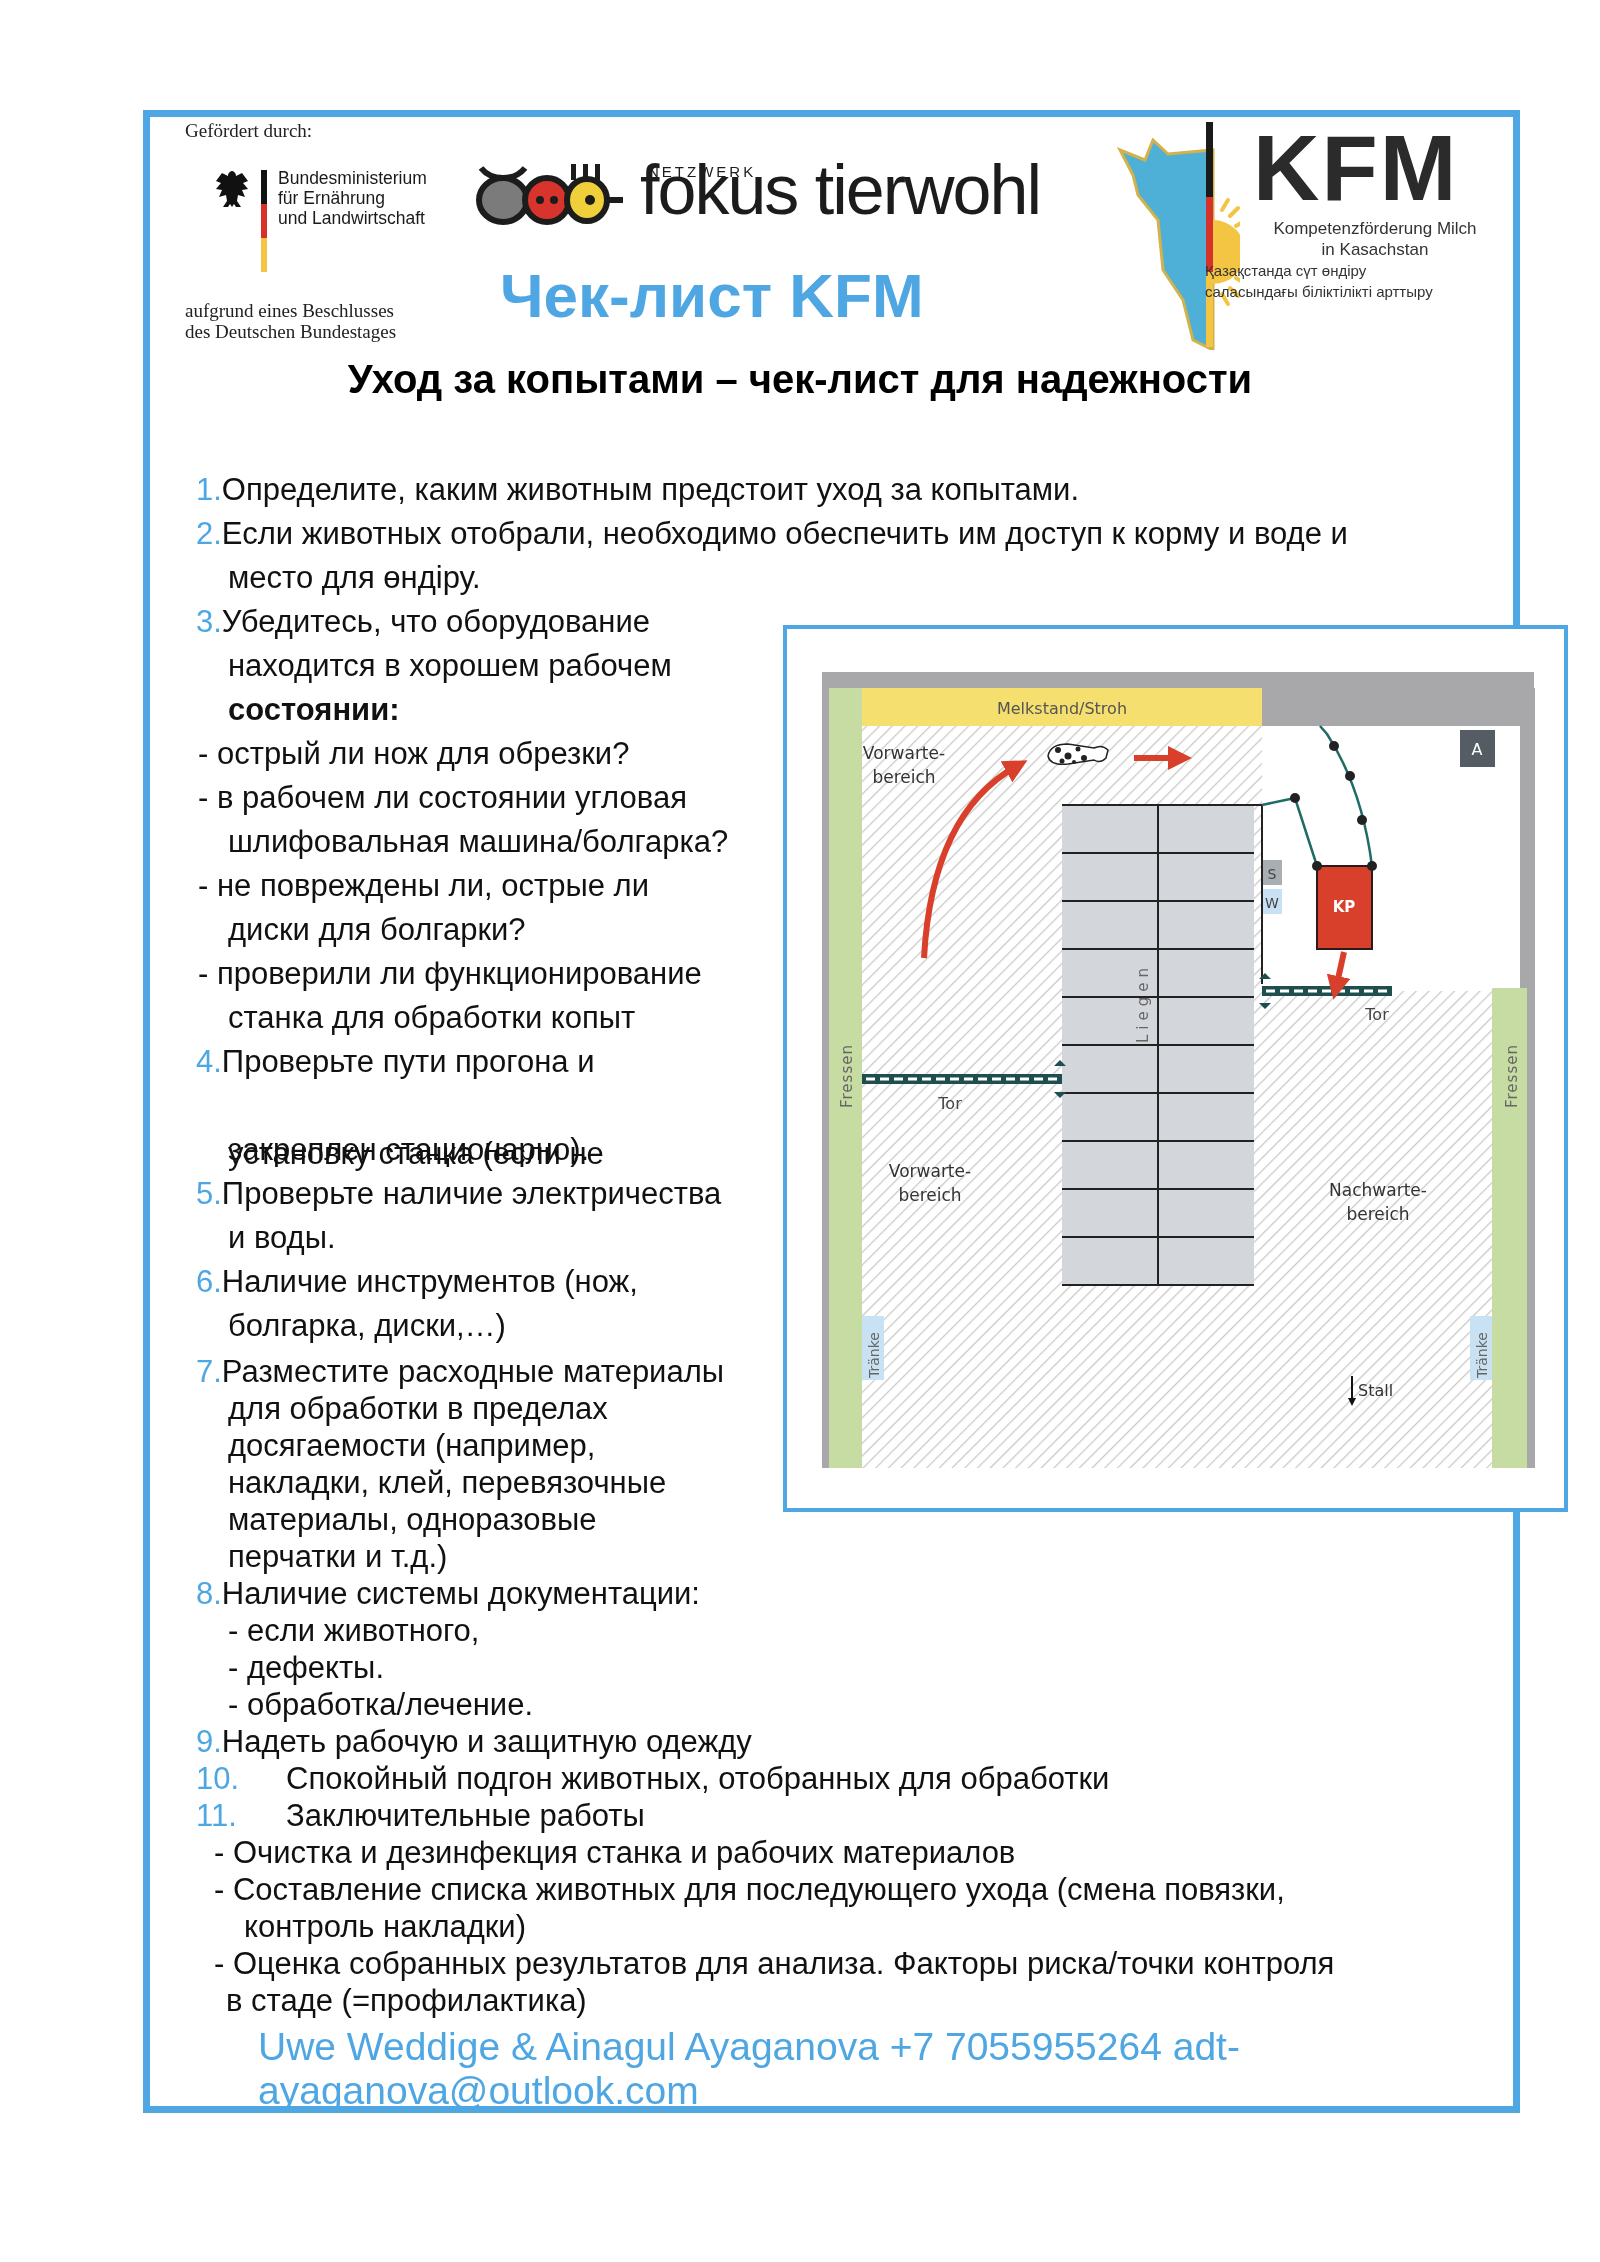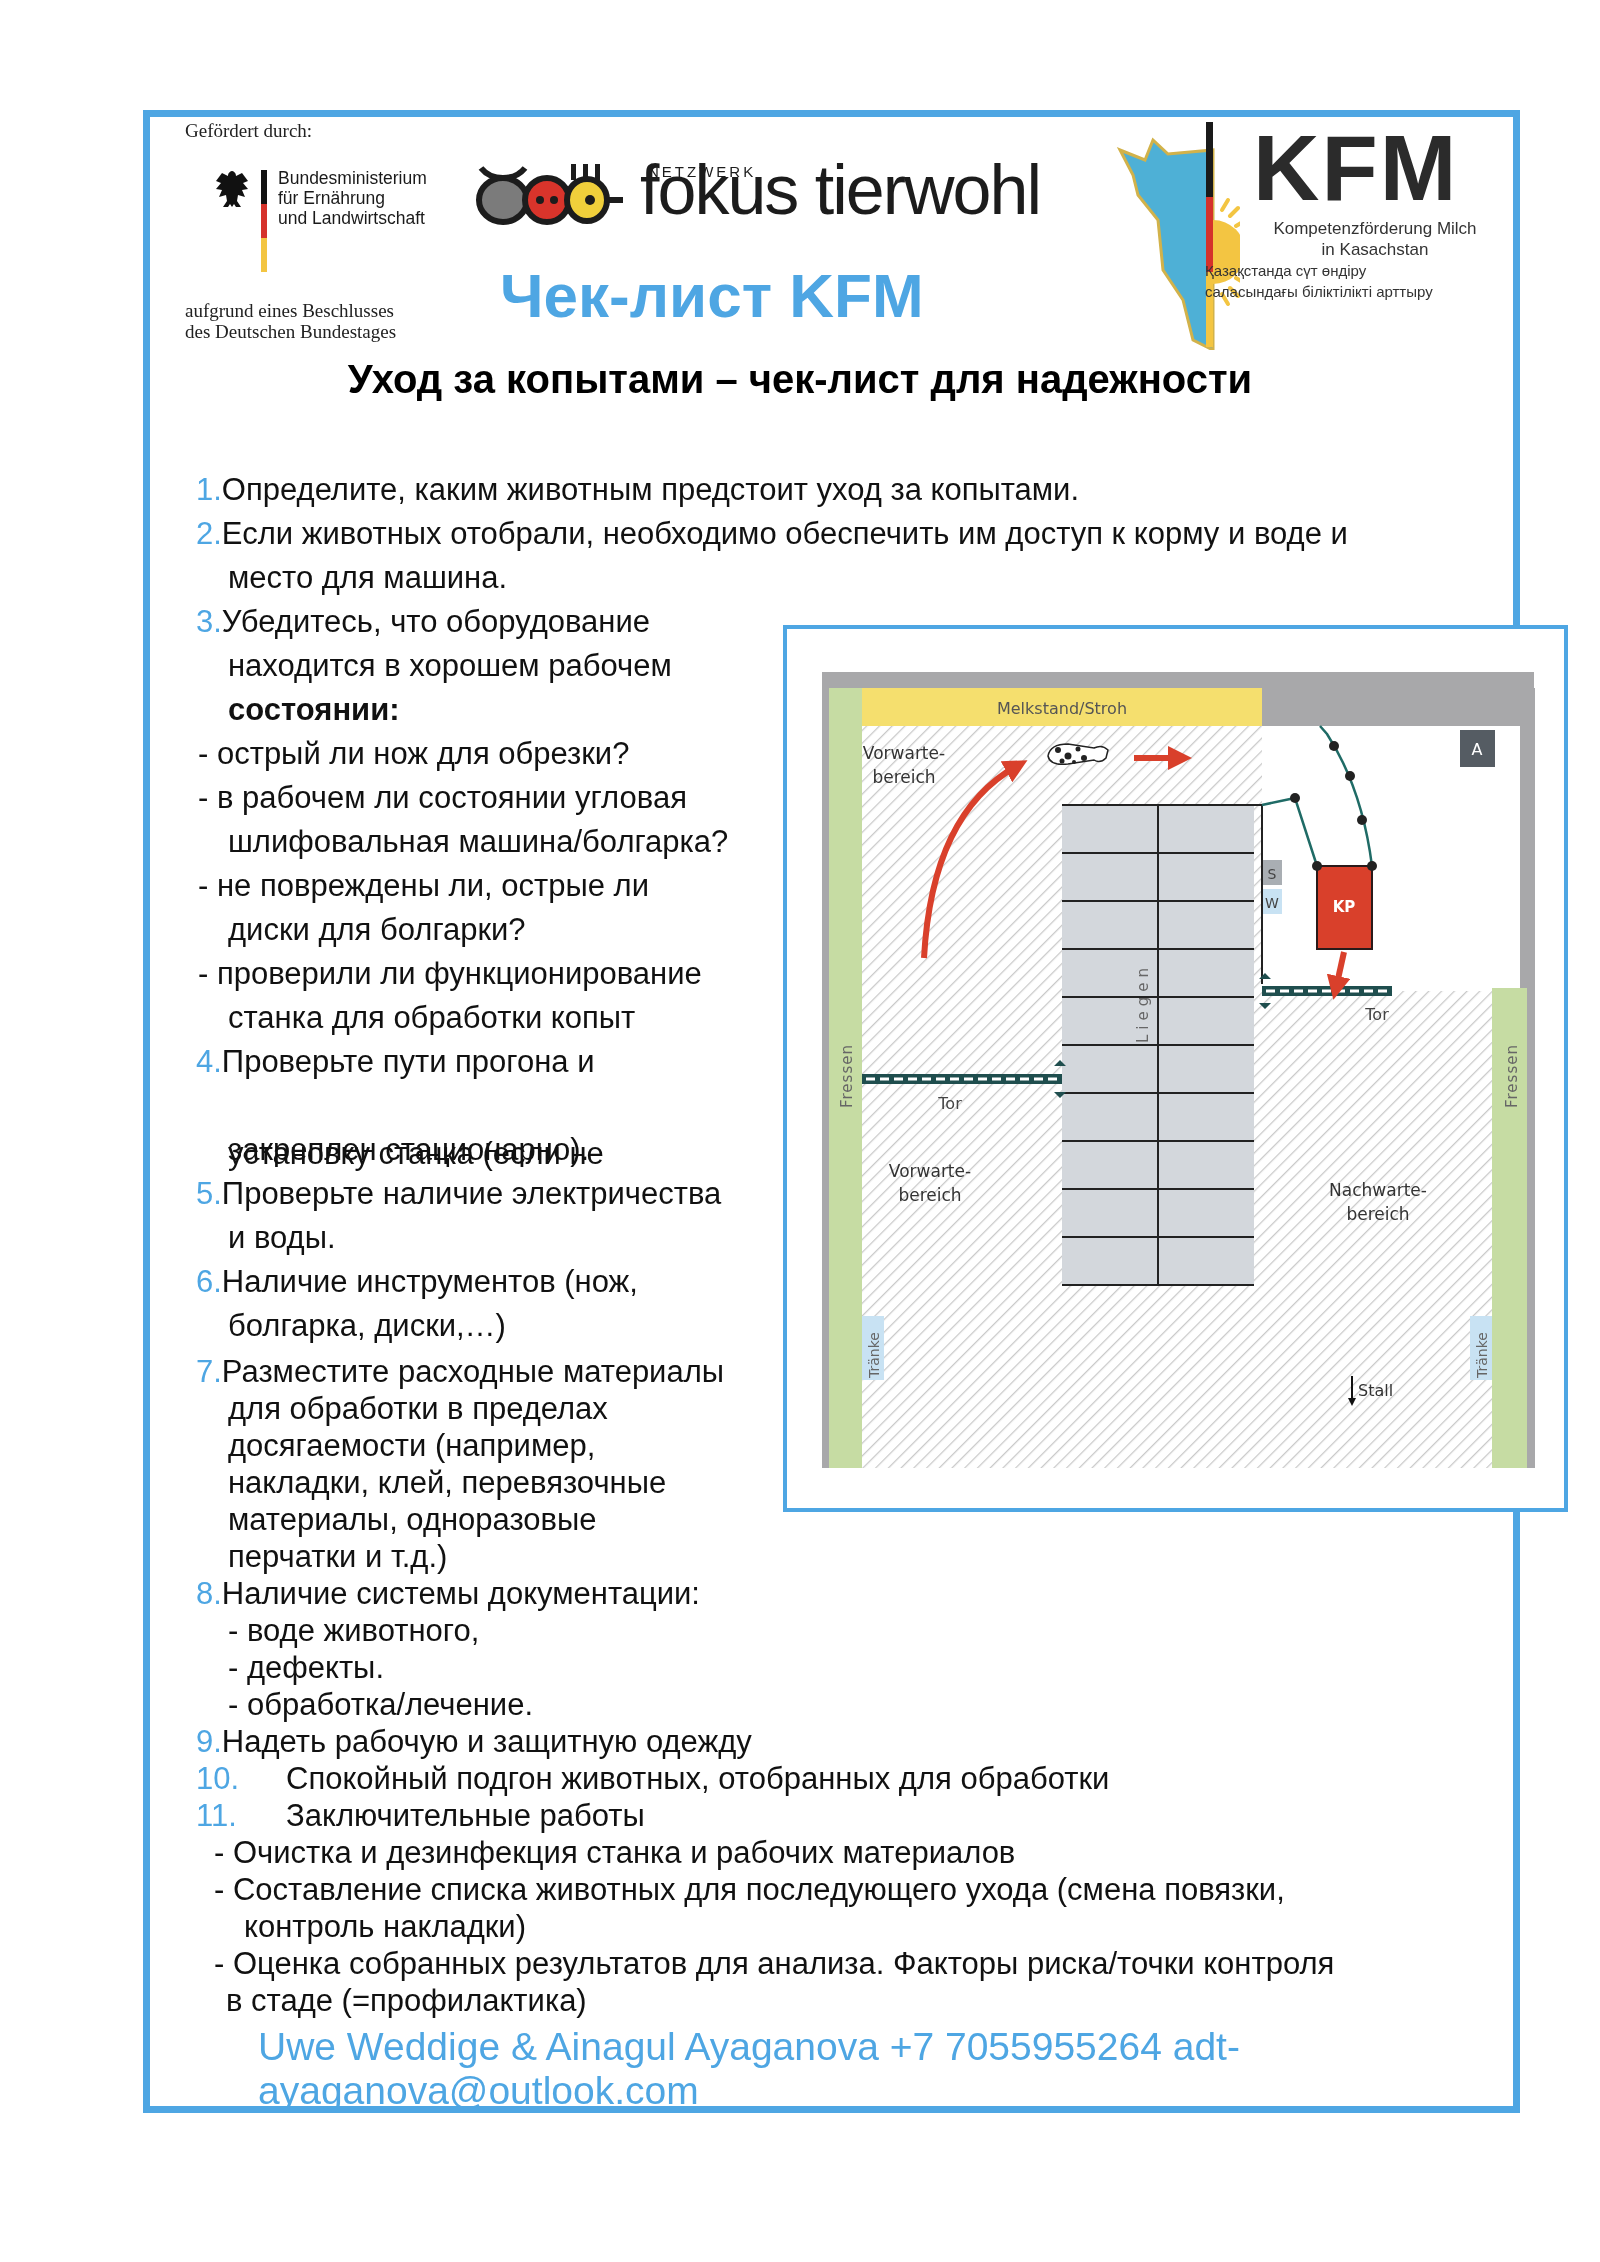--- a/index.html
+++ b/index.html
@@ -108,21 +108,21 @@
 
 <div class="body-text">
 
   <div class="line" style="left:196px; top:468px;">
     <span class="num">1.</span><span>Определите, каким животным предстоит уход за копытами.</span>
   </div>
 
   <div class="line" style="left:196px; top:512px;">
     <span class="num">2.</span><span>Если животных отобрали, необходимо обеспечить им доступ к корму и воде и</span>
   </div>
-  <div class="line" style="left:228px; top:556px;">место для машина.</div>
+  <div class="line" style="left:228px; top:556px;">место для өндіру.</div>
 
   <div class="line" style="left:196px; top:600px;">
     <span class="num">3.</span><span>Убедитесь, что оборудование</span>
   </div>
   <div class="line" style="left:228px; top:644px;">находится в хорошем рабочем</div>
   <div class="line" style="left:228px; top:688px;font-weight:bold;">состоянии:</div>
   <div class="line" style="left:198px; top:732px;">- острый ли нож для обрезки?</div>
   <div class="line" style="left:198px; top:776px;">- в рабочем ли  состоянии угловая</div>
   <div class="line" style="left:228px; top:820px;">шлифовальная машина/болгарка?</div>
   <div class="line" style="left:198px; top:864px;">- не повреждены ли, острые ли</div>
@@ -151,21 +151,21 @@
   </div>
   <div class="line" style="left:228px; top:1387px;">для обработки в пределах</div>
   <div class="line" style="left:228px; top:1424px;">досягаемости (например,</div>
   <div class="line" style="left:228px; top:1461px;">накладки, клей, перевязочные</div>
   <div class="line" style="left:228px; top:1498px;">материалы, одноразовые</div>
   <div class="line" style="left:228px; top:1535px;">перчатки и т.д.)</div>
 
   <div class="line" style="left:196px; top:1572px;">
     <span class="num">8.</span><span>Наличие системы документации:</span>
   </div>
-  <div class="line" style="left:228px; top:1609px;">- воде животного,</div>
+  <div class="line" style="left:228px; top:1609px;">- если животного,</div>
   <div class="line" style="left:228px; top:1646px;">- дефекты.</div>
   <div class="line" style="left:228px; top:1683px;">- обработка/лечение.</div>
 
   <div class="line" style="left:196px; top:1720px;">
     <span class="num">9.</span><span>Надеть рабочую и защитную одежду</span>
   </div>
 
   <div class="line" style="left:196px; top:1757px;">
     <span class="num" style="display:inline-block; width:90px;">10.</span><span>Спокойный подгон животных, отобранных для обработки</span>
   </div>

